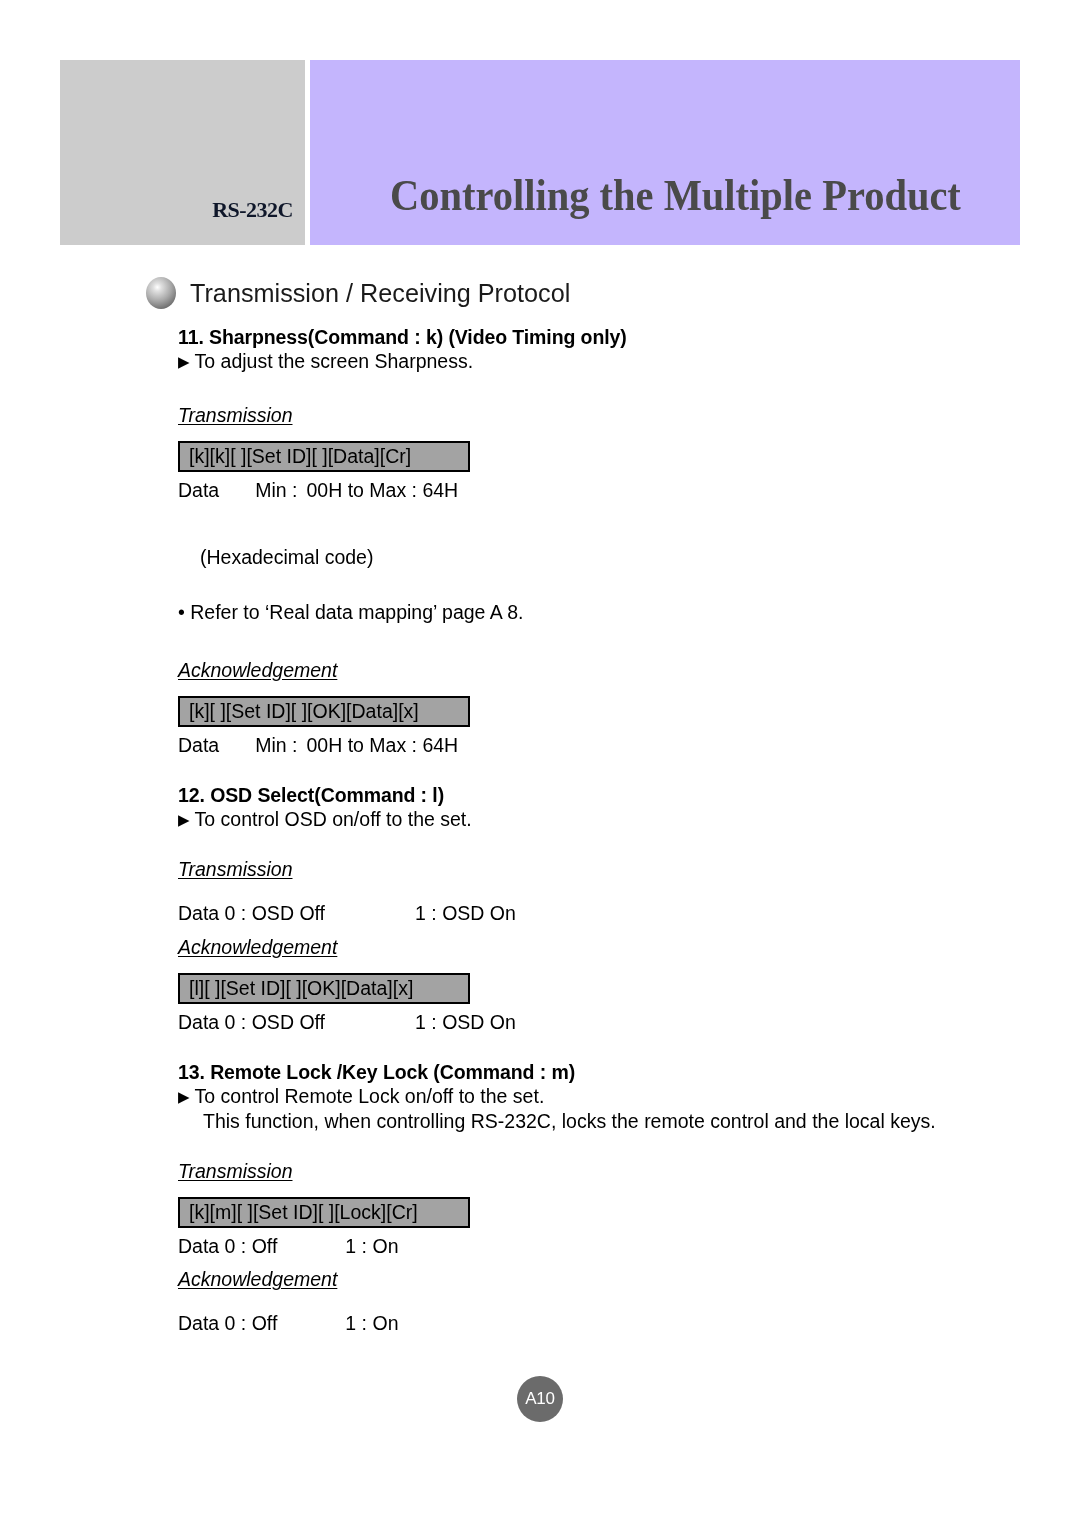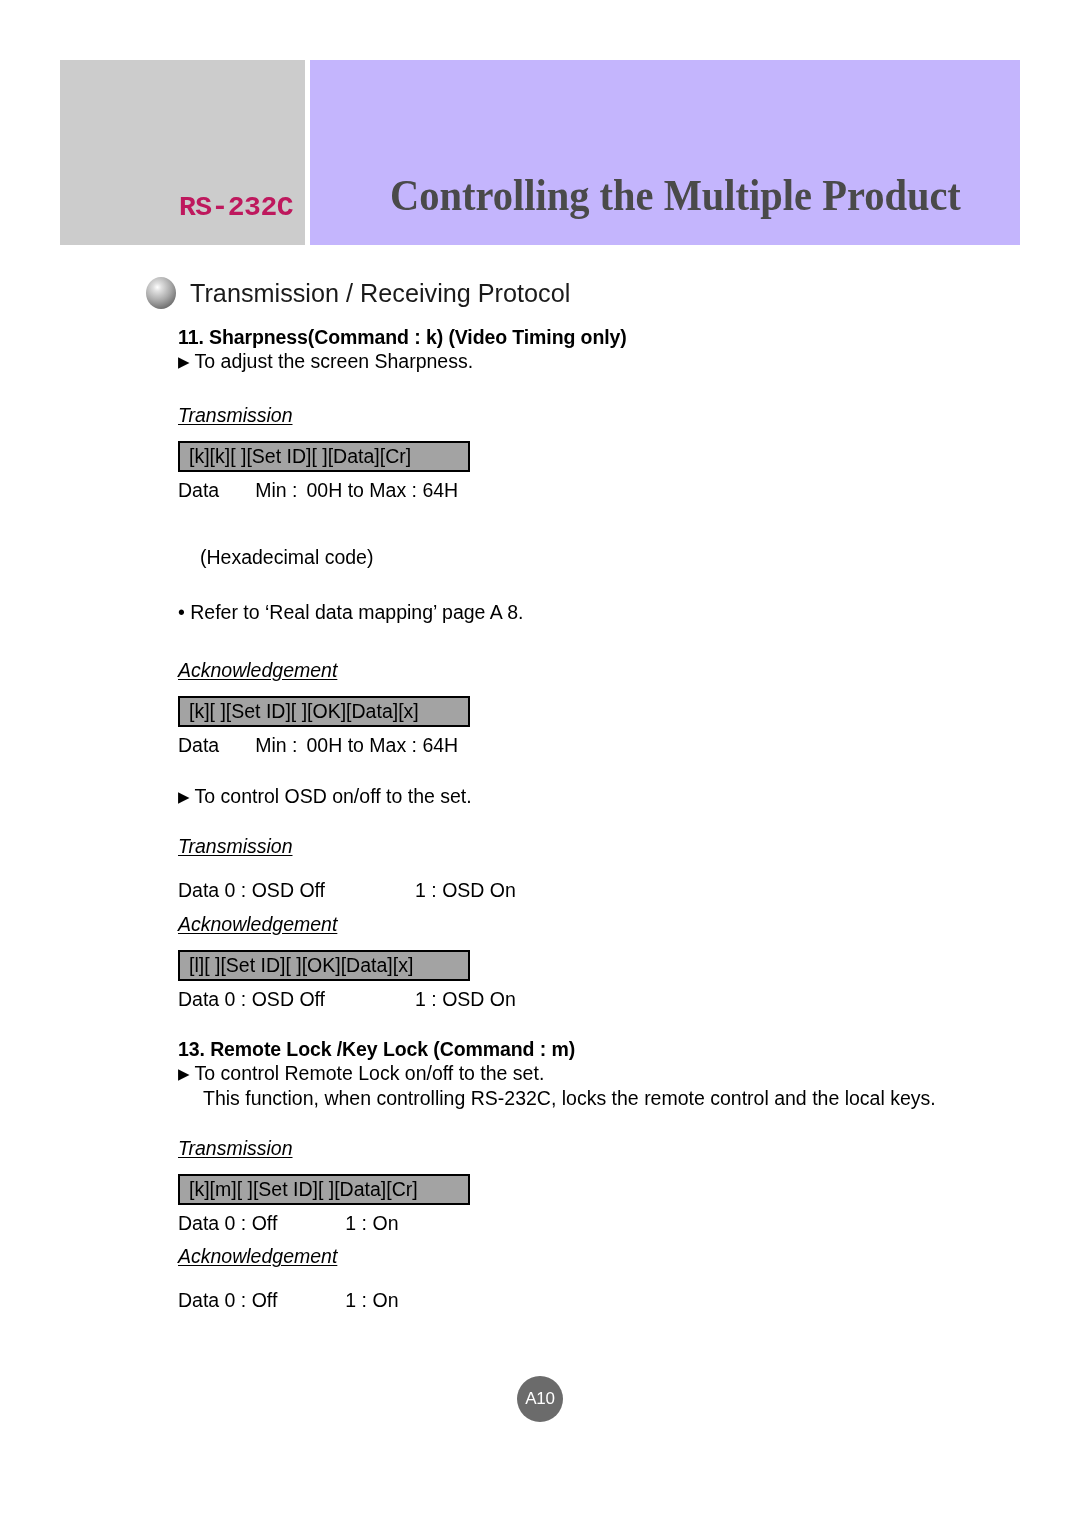--- a/index.html
+++ b/index.html
@@ -29,25 +29,25 @@
     left: 60px;
     top: 0;
     width: 245px;
     height: 185px;
     background: #cccccc;
   }
   #header-tab-label {
     position: absolute;
     right: 12px;
     bottom: 22px;
-    font-family: Liberation Mono, monospace;
-    font-size: 28px;
+    font-family: Liberation Serif, serif;
+    font-size: 22px;
     font-weight: bold;
     letter-spacing: -0.5px;
-    color: #be185d;
+    color: #0f172a;
     white-space: nowrap;
   }
   #header-band {
     position: absolute;
     left: 310px;
     top: 0;
     width: 710px;
     height: 185px;
     background: #c4b5fd;
   }
@@ -245,20 +245,21 @@
       <span class="gap-1"></span>
       <span class="k">Min :</span>
       <span style="display:inline-block;width:9px;"></span>
       <span class="k">00H to Max : 64H</span>
     </div>
   </div>
 
   <div class="sp-26"></div>
 
   <div>
+    <div class="cmd-title">12. OSD Select(Command : l)</div>
     <div class="bullet-line">
       <span class="tri">▶</span>
       <span>To control OSD on/off to the set.</span>
     </div>
 
     <div class="sp-26"></div>
     <div>
       <span class="subhead">Transmission</span>
     </div>
     <div class="sp-14"></div>
@@ -291,21 +292,21 @@
       <span class="tri">▶</span>
       <span>To control Remote Lock on/off to the set.</span>
     </div>
     <div class="cont-line">This function, when controlling RS-232C, locks the remote control and the local keys.</div>
 
     <div class="sp-26"></div>
     <div>
       <span class="subhead">Transmission</span>
     </div>
     <div class="sp-14"></div>
-    <div class="cmd-box">[k][m][ ][Set ID][ ][Data][Cr]</div>
+    <div class="cmd-box">[k][m][ ][Set ID][ ][Lock][Cr]</div>
     <div class="sp-6"></div>
     <div class="data-line">
       <span class="k">Data 0 : Off</span>
       <span class="gap-3"></span>
       <span class="k">1 : On</span>
     </div>
 
     <div class="sp-10"></div>
     <div>
       <span class="subhead">Acknowledgement</span>

